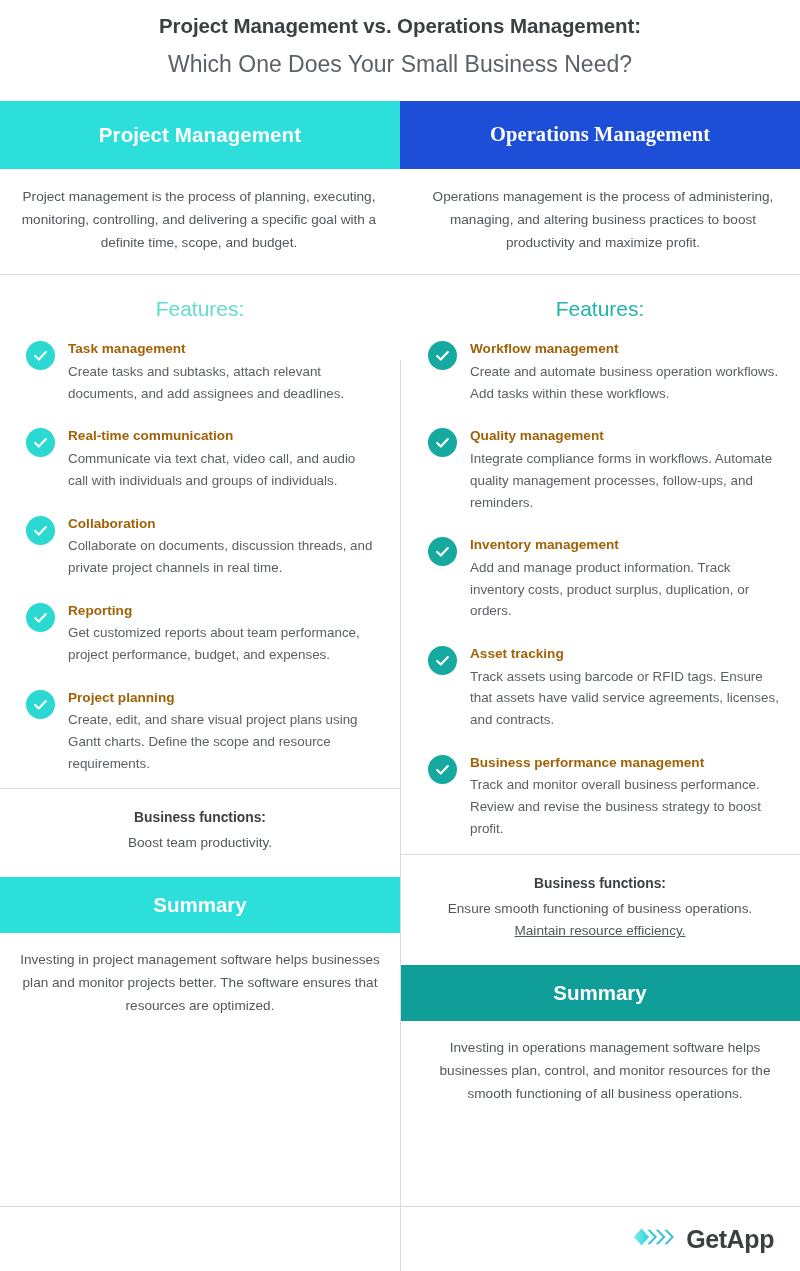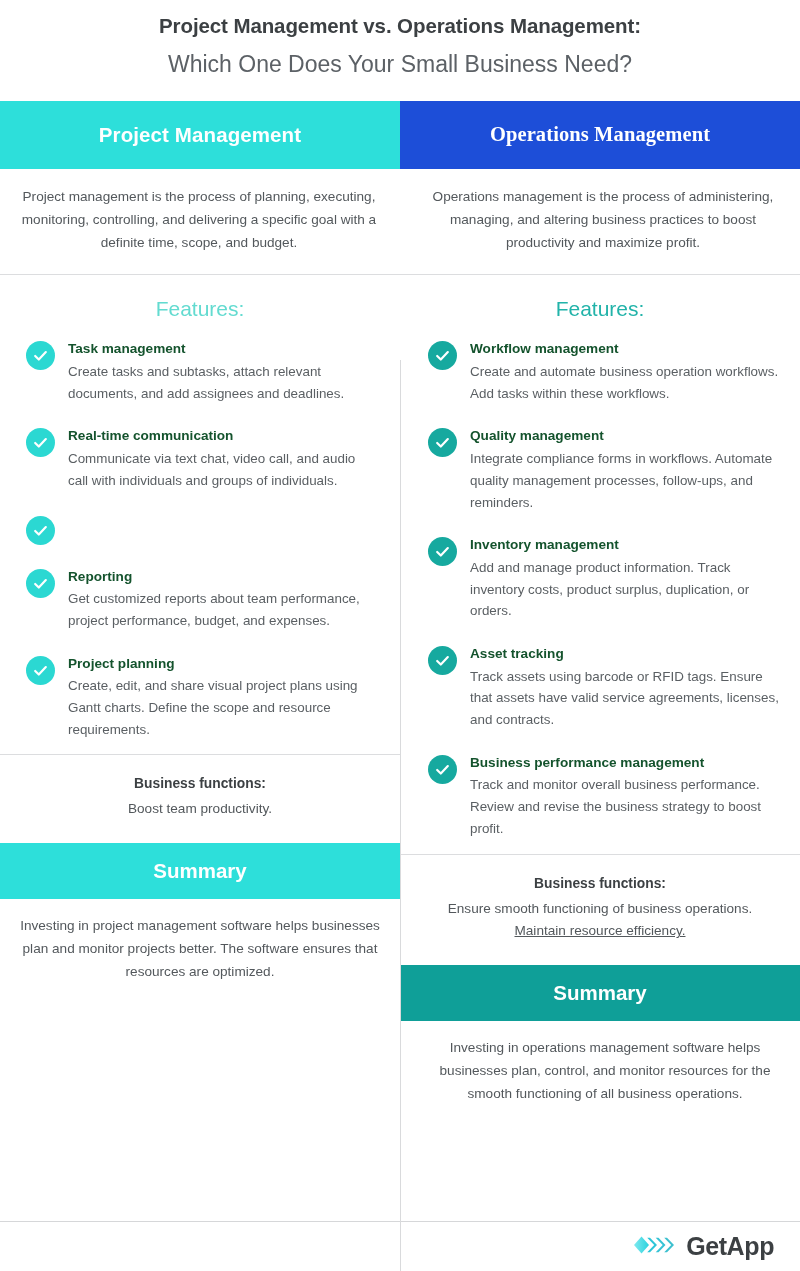--- a/index.html
+++ b/index.html
@@ -136,21 +136,21 @@
     justify-content: center;
   }
   .col-left .check-icon { background: #2bd8d2; }
   .col-right .check-icon { background: #16a99f; }
   .check-icon svg { display: block; }
 
   .feature-body { flex: 1 1 auto; padding-top: 1px; }
   .feature-title {
     font-size: 13.6px;
     font-weight: 700;
-    color: #14532d;
+    color: #a16207;
     line-height: 1.3;
     margin-bottom: 3px;
   }
   .feature-desc {
     font-size: 13.4px;
     line-height: 1.62;
     color: #5a5f63;
   }
 
   
@@ -191,21 +191,21 @@
     color: #53585c;
   }
   .col-right .summary-body { padding-left: 28px; padding-right: 18px; }
 
   
   .footer {
     position: absolute;
     left: 0;
     bottom: 0;
     width: 800px;
-    height: 50px;
+    height: 65px;
     border-top: 1px solid #d6d7d9;
     display: flex;
     align-items: center;
     justify-content: flex-end;
     padding-right: 26px;
     background: #ffffff;
   }
   .logo {
     display: flex;
     align-items: center;
@@ -259,20 +259,24 @@
           <span class="feature-body">
             <span class="feature-title" style="display: block;">Real-time communication</span>
             <span class="feature-desc" style="display: block;">Communicate via text chat, video call, and audio call with individuals and groups of individuals.</span>
           </span>
         </li>
         <li class="feature">
           <span class="check-icon">
             <svg width="17" height="17" viewBox="0 0 24 24">
                 <path d="M4.5 12.6 L9.6 17.6 L19.5 7.2" fill="none" stroke="#ffffff" stroke-width="3.1" stroke-linecap="round" stroke-linejoin="round"></path>
               </svg>
+          </span>
+          <span class="feature-body">
+            <span class="feature-title" style="display: block;">Collaboration</span>
+            <span class="feature-desc" style="display: block;">Collaborate on documents, discussion threads, and private project channels in real time.</span>
           </span>
         </li>
         <li class="feature">
           <span class="check-icon">
             <svg width="17" height="17" viewBox="0 0 24 24">
                 <path d="M4.5 12.6 L9.6 17.6 L19.5 7.2" fill="none" stroke="#ffffff" stroke-width="3.1" stroke-linecap="round" stroke-linejoin="round"></path>
               </svg>
           </span>
           <span class="feature-body">
             <span class="feature-title" style="display: block;">Reporting</span>

